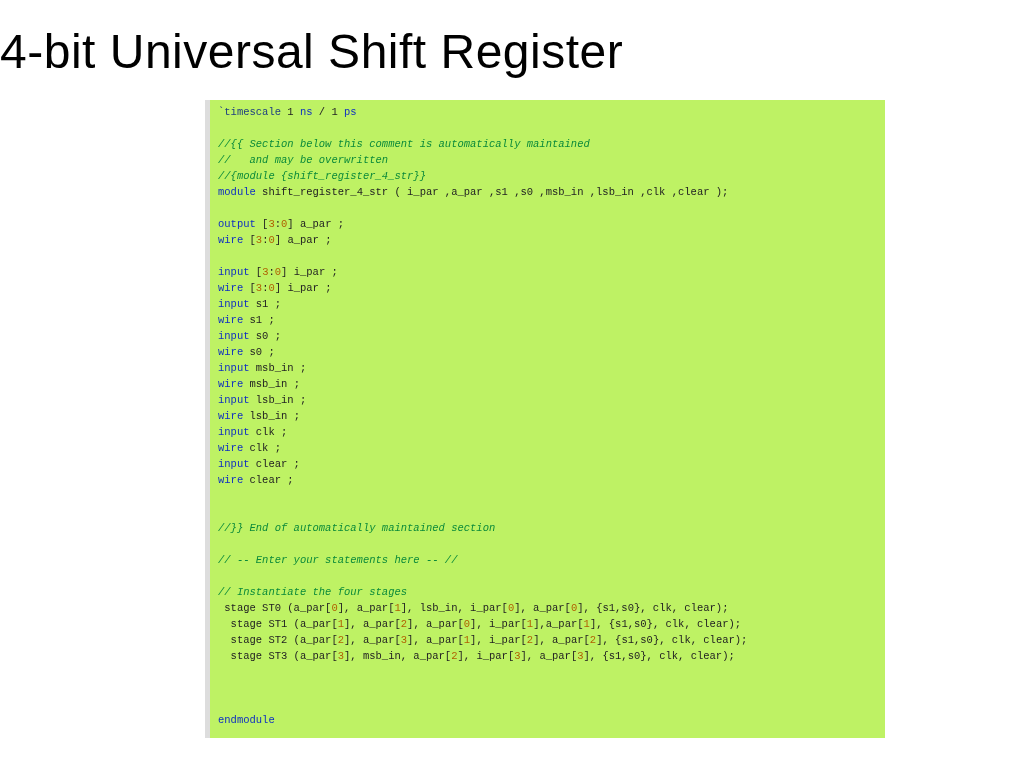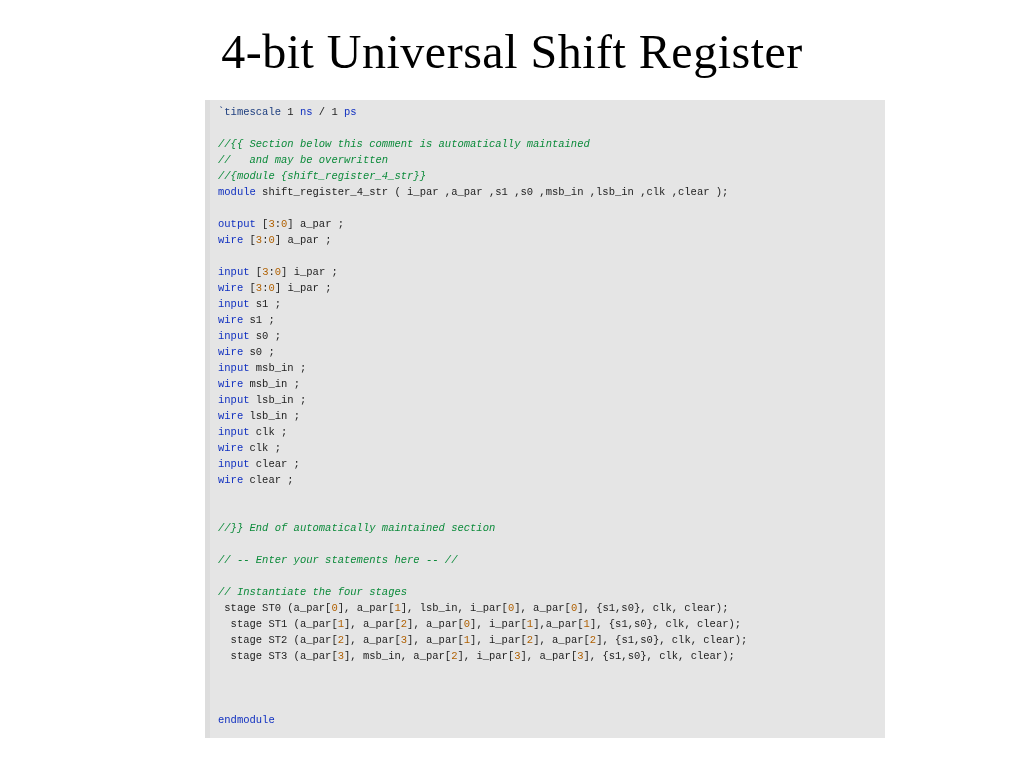--- a/index.html
+++ b/index.html
@@ -15,33 +15,32 @@
     width: 1024px;
     height: 768px;
     position: relative;
     background: #fff;
   }
   .title {
     position: absolute;
     top: 24px;
     left: 0;
     right: 0;
-    text-align: center;
+    text-align: left;
     font-size: 48px;
     font-weight: 400;
     color: #000;
     letter-spacing: 0.5px;
-    font-family: Liberation Serif, serif;
   }
   .code-block {
     position: absolute;
     top: 100px;
     left: 205px;
     width: 680px;
-    background: #e5e5e5;
+    background: #bef264;
     border-left: 5px solid #ddd;
     padding: 4px 8px 10px 8px;
     box-sizing: border-box;
   }
   .code {
     font-family: "Courier New", Courier, monospace;
     font-size: 10.5px;
     line-height: 16px;
     white-space: pre;
     color: #222;

